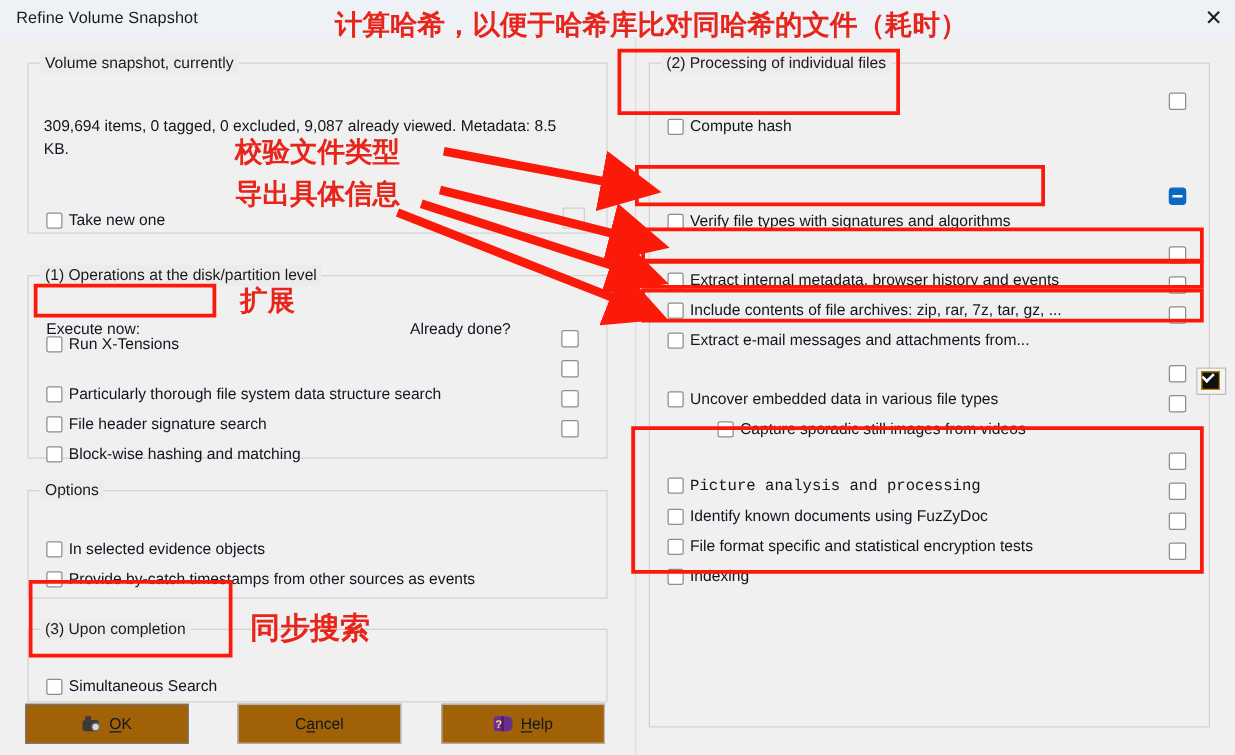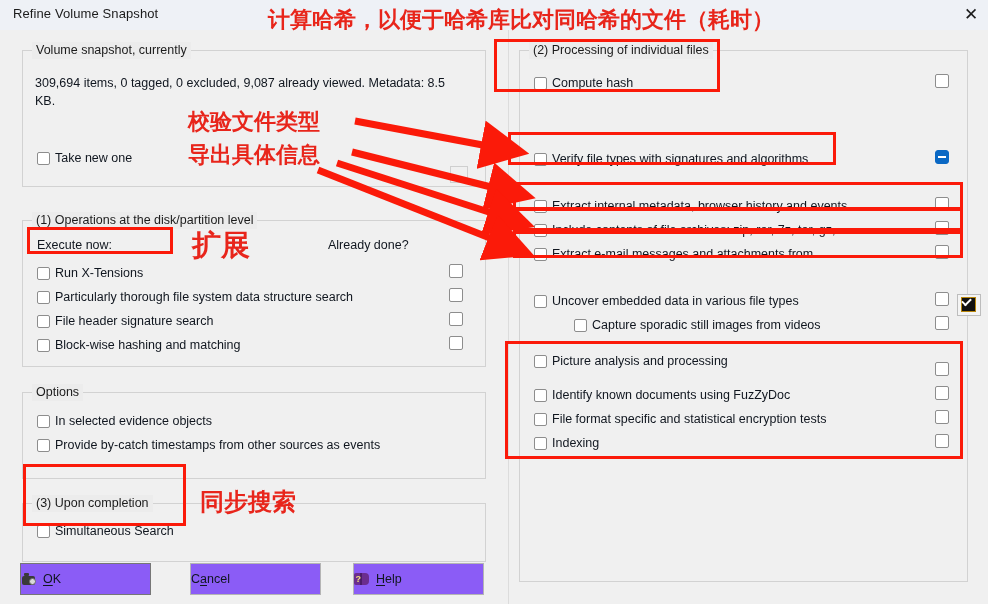--- a/index.html
+++ b/index.html
@@ -38,21 +38,21 @@
              border-left:1px solid #dcdcdc;}
 
   
   .grp{position:absolute;border:1px solid #d2d2d2;background:transparent;}
   .grp>.cap{
     position:absolute;left:9px;top:-9px;height:17px;line-height:17px;
     background:#ececec;padding:0 4px;font-size:12.5px;color:#1b1b1b;white-space:nowrap;
   }
 
   
-  .row{position:absolute;height:20px;line-height:20px;white-space:nowrap;}
+  .row{position:absolute;height:20px;line-height:20px;white-space:nowrap;margin-top:18px;}
   .cb{
     display:inline-block;vertical-align:-3px;
     width:13px;height:13px;border:1px solid #8d8d8d;border-radius:2px;
     background:#fff;box-sizing:border-box;margin-right:5px;cursor:pointer;
   }
   .row .lbl{font-size:12.5px;color:#10161f;cursor:default;}
 
   
   .cbr{
     position:absolute;width:14px;height:14px;border:1px solid #8d8d8d;
@@ -79,23 +79,23 @@
     border-left:2.5px solid #fff;border-bottom:2.5px solid #fff;
     transform:rotate(-45deg);
   }
 
   
   #volStray{position:absolute;left:450px;top:136px;width:16px;height:15px;
             border:1px solid #cfcfcf;background:#f0f0f0;}
 
   
   .btn{
-    position:absolute;height:30px;background:#8b5cf6;border:1px solid #b4b4b4;
+    position:absolute;height:30px;background:#a16207;border:1px solid #b4b4b4;
     font-size:12.5px;color:#10161f;cursor:pointer;
-    display:flex;align-items:center;justify-content:flex-start;gap:6px;
+    display:flex;align-items:center;justify-content:center;gap:6px;
   }
   .btn.default{border:1.6px solid #767676;}
   .btn u{text-underline-offset:2px;}
   .ico{width:16px;height:14px;position:relative;display:inline-block;}
 
   
   .ico.cam .body{position:absolute;left:1px;top:4px;width:13px;height:9px;background:#3a3a3a;border-radius:2px;}
   .ico.cam .bump{position:absolute;left:3px;top:1px;width:5px;height:3px;background:#3a3a3a;border-radius:1px;}
   .ico.cam .lens{position:absolute;left:8px;top:6px;width:5px;height:5px;border-radius:50%;background:#d9d9d9;border:1px solid #6b6b6b;}
 
@@ -141,21 +141,21 @@
 
   <div class="grp" style="left:22px;top:190px;width:462px;height:145px;">
     <div class="cap">(1) Operations at the disk/partition level</div>
     <div class="row" style="left:14px;top:14px;">
       <span class="lbl">Execute now:</span>
     </div>
     <div class="row" style="left:305px;top:14px;">
       <span class="lbl">Already done?</span>
     </div>
 
-    <div class="row" style="left:14px;top:42px;">
+    <div class="row" style="left:14px;top:26px;">
       <span class="cb"></span><span class="lbl">Run X-Tensions</span>
     </div>
     <div class="row" style="left:14px;top:66px;">
       <span class="cb"></span><span class="lbl">Particularly thorough file system data structure search</span>
     </div>
     <div class="row" style="left:14px;top:90px;">
       <span class="cb"></span><span class="lbl">File header signature search</span>
     </div>
     <div class="row" style="left:14px;top:114px;">
       <span class="cb"></span><span class="lbl">Block-wise hashing and matching</span>
@@ -226,21 +226,21 @@
     </div>
     <div class="row" style="left:14px;top:193px;">
       <span class="cb"></span><span class="lbl">Extract e-mail messages and attachments from...</span>
     </div>
     <div class="row" style="left:14px;top:240px;">
       <span class="cb"></span><span class="lbl">Uncover embedded data in various file types</span>
     </div>
     <div class="row" style="left:14px;top:264px;padding-left:40px;">
       <span class="cb"></span><span class="lbl">Capture sporadic still images from videos</span>
     </div>
-    <div class="row" style="left:14px;top:300px;">
+    <div class="row" style="left:14px;top:310px;font-family:Liberation Mono, monospace;">
       <span class="cb"></span><span class="lbl">Picture analysis and processing</span>
     </div>
     <div class="row" style="left:14px;top:358px;">
       <span class="cb"></span><span class="lbl">File format specific and statistical encryption tests</span>
     </div>
     <div class="row" style="left:14px;top:334px;">
       <span class="cb"></span><span class="lbl">Identify known documents using FuzZyDoc</span>
     </div>
     <div class="row" style="left:14px;top:382px;">
       <span class="cb"></span><span class="lbl">Indexing</span>
@@ -276,21 +276,21 @@
       <line x1="355" y1="121" x2="488" y2="146"></line>
       <line x1="352" y1="152" x2="495" y2="188"></line>
       <line x1="337" y1="163" x2="495" y2="214"></line>
       <line x1="318" y1="170" x2="495" y2="240"></line>
     </g>
   </svg>
 
   <div class="zh" style="left:268px;top:5px;font-size:22px;">计算哈希，以便于哈希库比对同哈希的文件（耗时）</div>
   <div class="zh" style="left:188px;top:107px;font-size:22px;">校验文件类型</div>
   <div class="zh" style="left:188px;top:140px;font-size:22px;">导出具体信息</div>
-  <div class="zh" style="left:192px;top:226px;font-size:29px;">扩展</div>
+  <div class="zh" style="left:192px;top:226px;font-size:22px;">扩展</div>
   <div class="zh" style="left:200px;top:486px;font-size:24px;">同步搜索</div>
 
   <div class="redbox" style="left:27px;top:227px;width:146px;height:27px;"></div>
   <div class="redbox" style="left:23px;top:464px;width:163px;height:62px;"></div>
   <div class="redbox" style="left:494px;top:39px;width:226px;height:53px;"></div>
   <div class="redbox" style="left:508px;top:132px;width:328px;height:33px;"></div>
   <div class="redbox" style="left:513px;top:182px;width:450px;height:28px;"></div>
   <div class="redbox" style="left:513px;top:208px;width:450px;height:23px;"></div>
   <div class="redbox" style="left:513px;top:231px;width:450px;height:27px;"></div>
   <div class="redbox" style="left:505px;top:341px;width:458px;height:118px;"></div>

